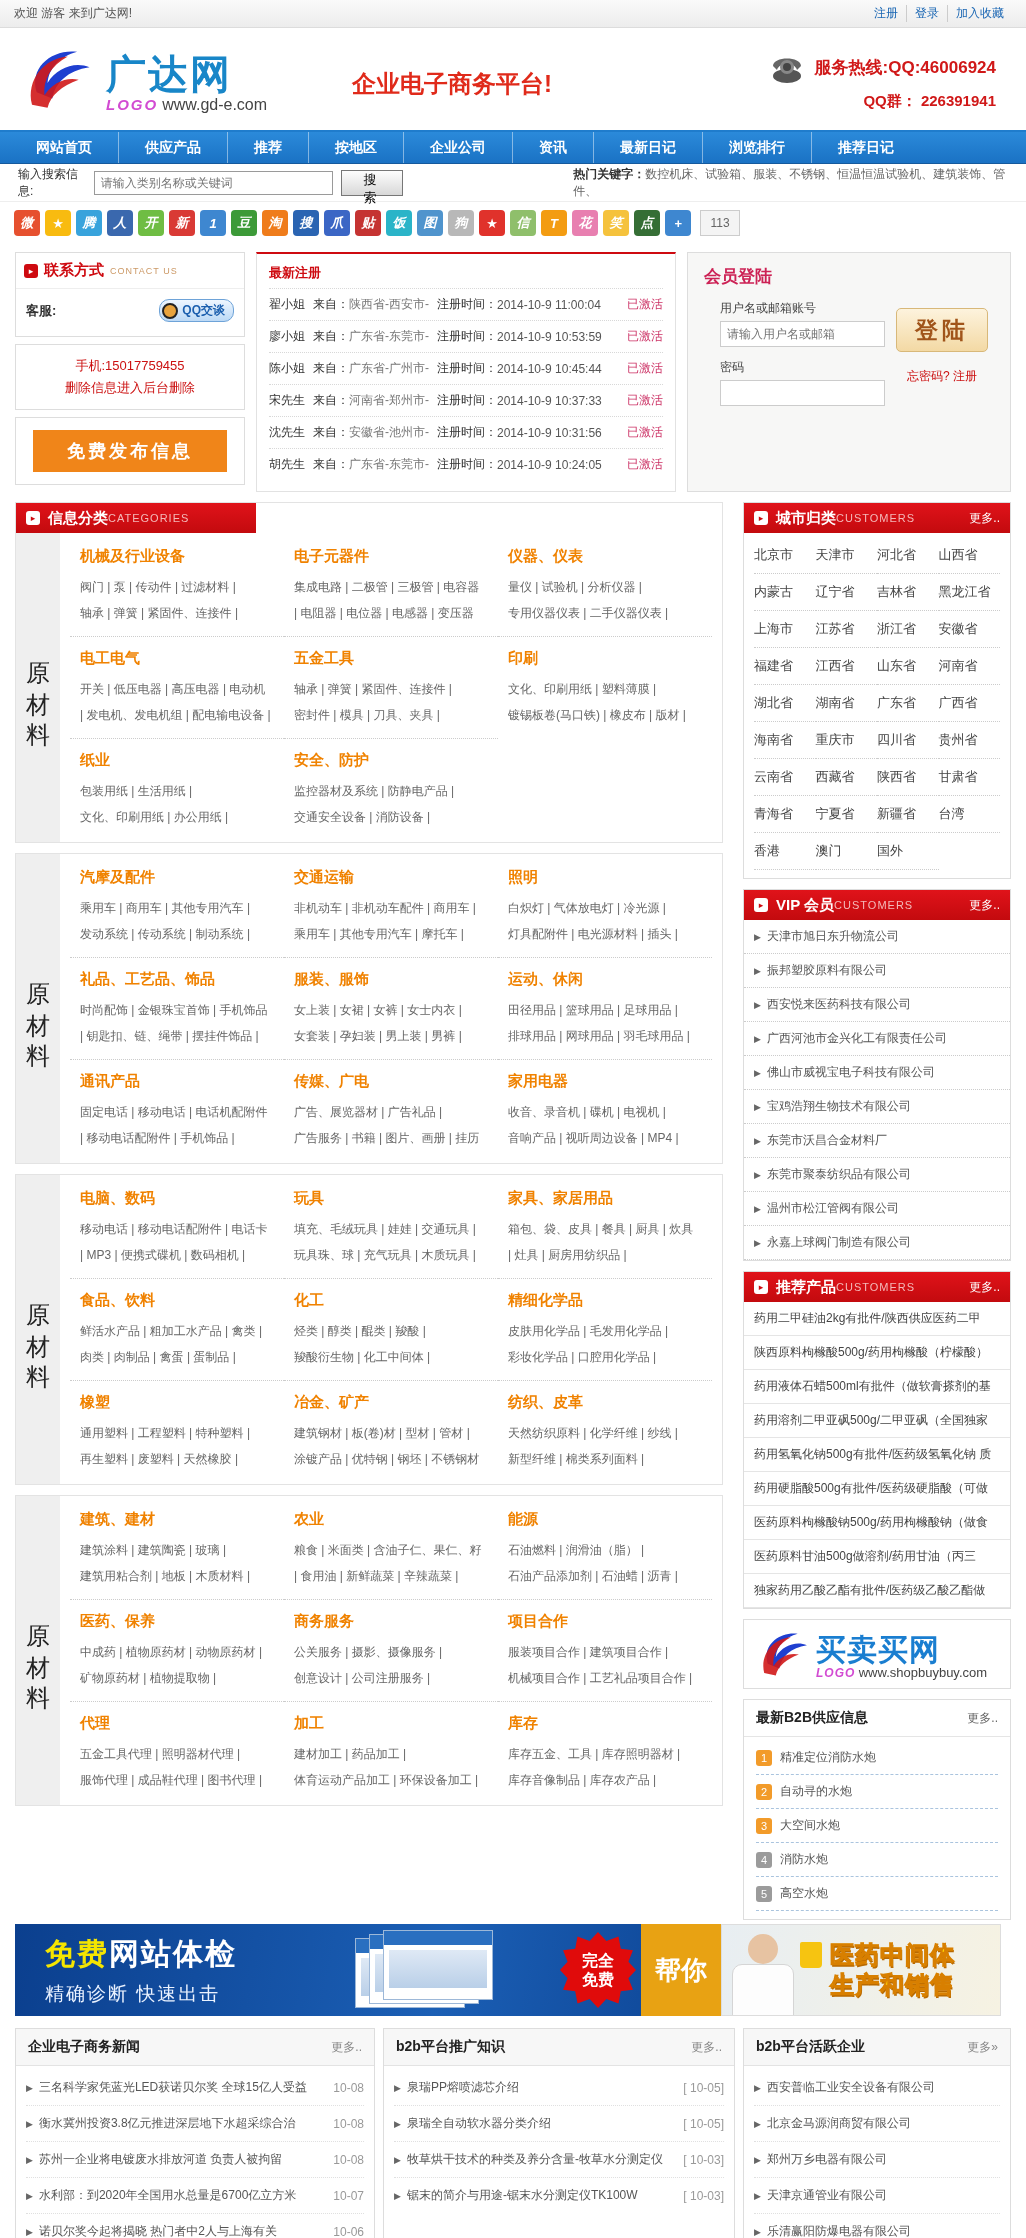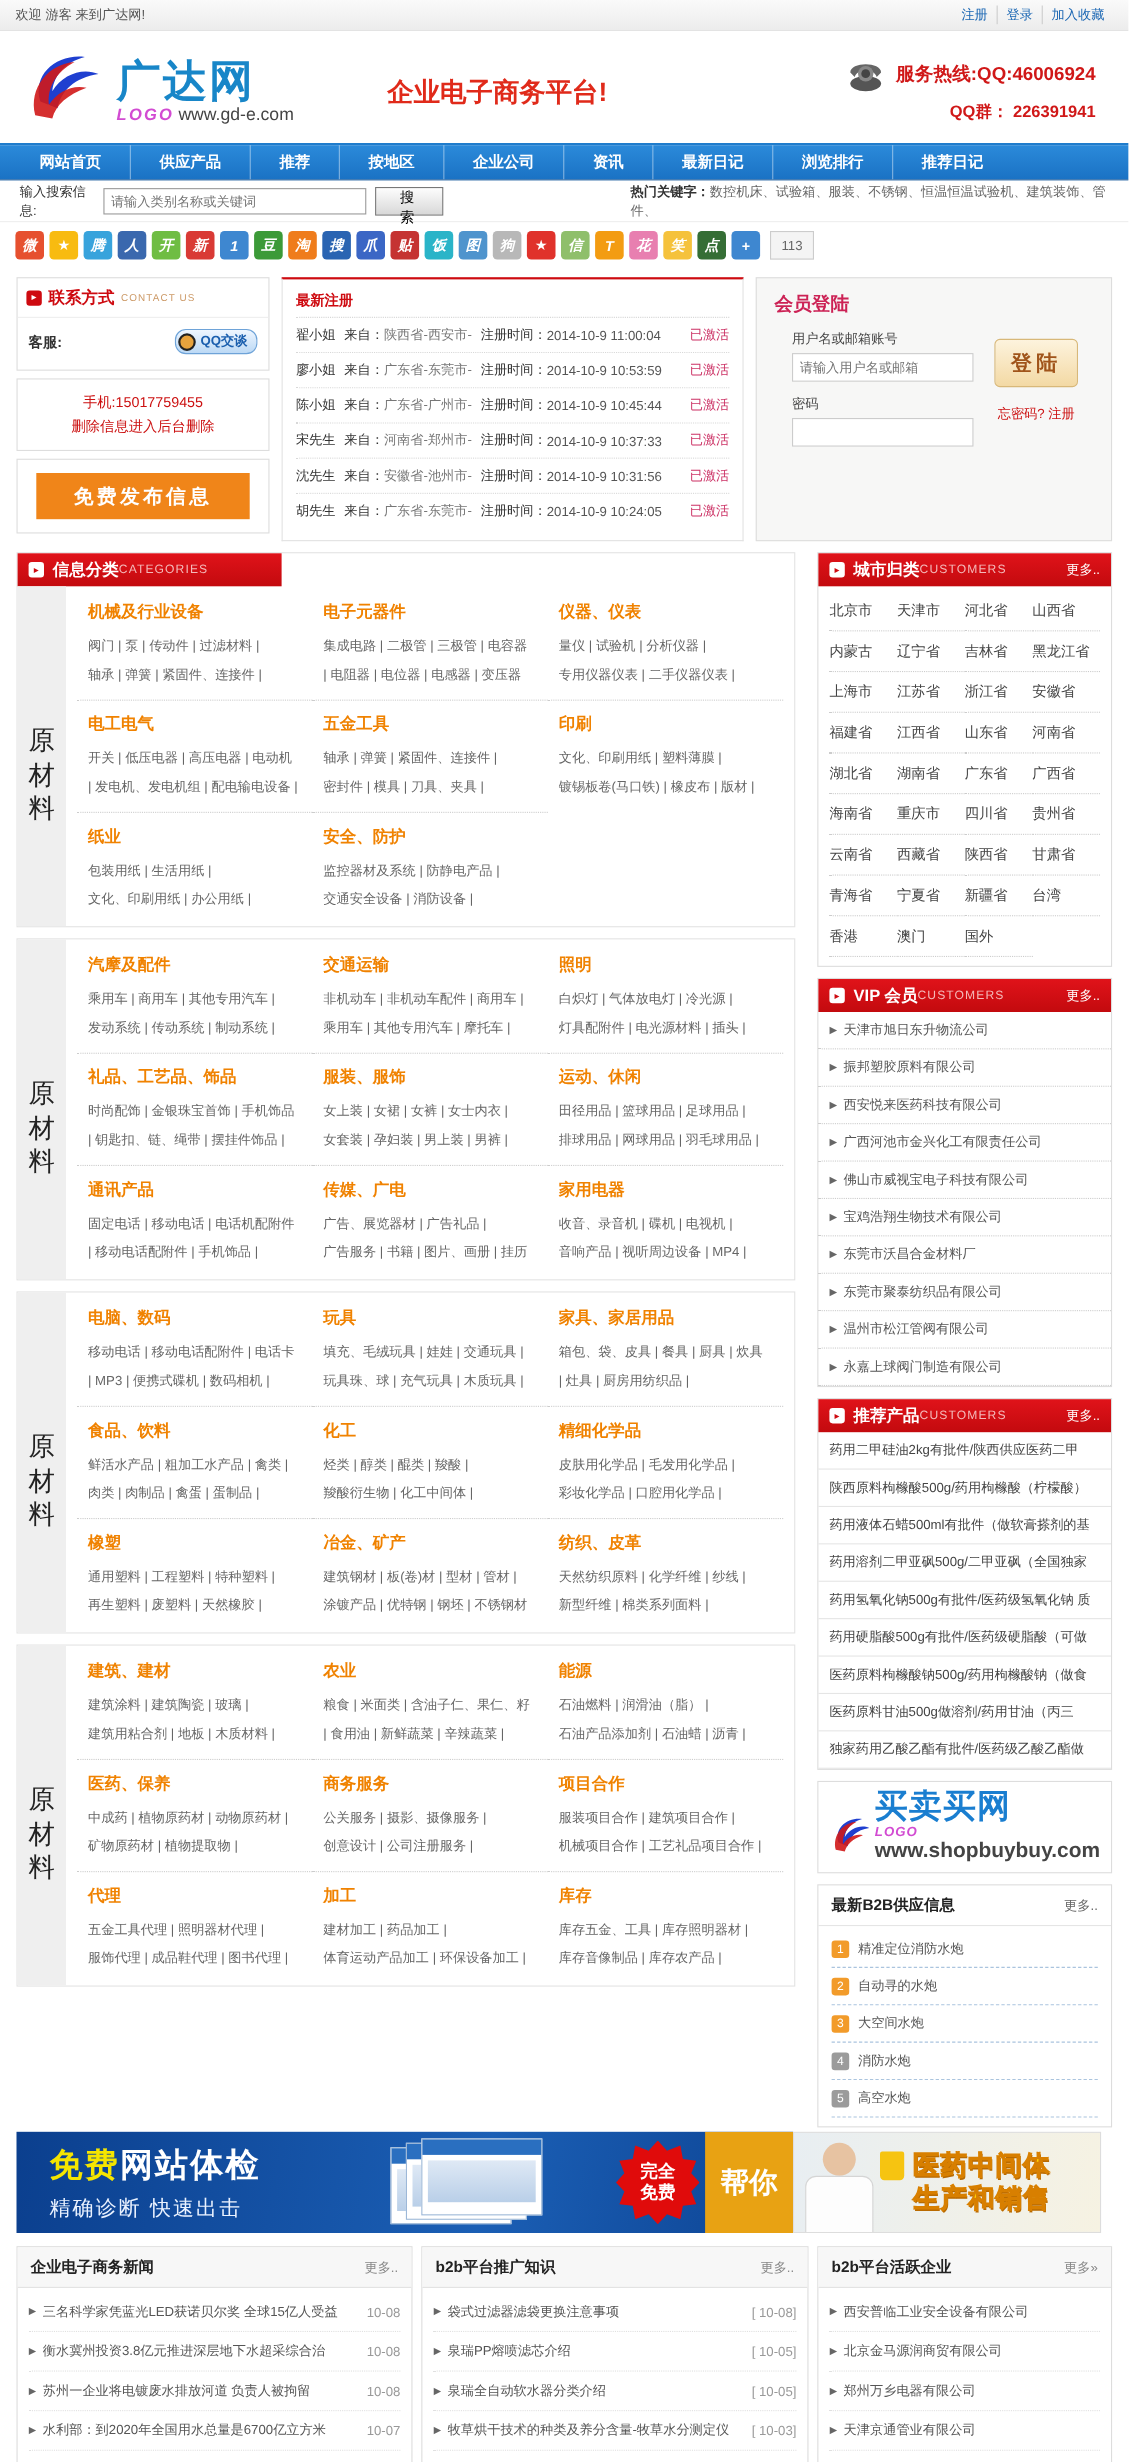--- a/index.html
+++ b/index.html
@@ -70,21 +70,21 @@
 .reg-time { color:#555; }
 .reg-status { color:#cc3366; margin-left:auto; }
 
 .login-box { width:324px; background:#f7f7f6; border:1px solid #ddd; padding:10px 16px; }
 .login-title { color:#cc2255; font-size:17px; font-weight:bold; margin:2px 0 8px; }
 .login-grid { display:flex; }
 .login-fields { width:170px;margin-left:16px; }
 .login-label { color:#444; margin:4px 0 4px; }
 .login-input { width:165px; height:26px; border:1px solid #ccc; background:#fff; padding:0 6px; font-size:12px; color:#aaa; margin-bottom:8px; }
 .login-side { flex:1; display:flex; flex-direction:column; align-items:center; padding-top:12px; }
-.login-btn { width:76px; height:44px; background:linear-gradient(#fdf3dd,#f3d9a4); border:1px solid #d8b879; border-radius:5px; color:#a0541a; font-size:19px; font-weight:bold; letter-spacing:4px; cursor:pointer; }
+.login-btn { width:92px; height:44px; background:linear-gradient(#fdf3dd,#f3d9a4); border:1px solid #d8b879; border-radius:5px; color:#a0541a; font-size:23px; font-weight:bold; letter-spacing:4px; cursor:pointer; }
 .login-links { margin-top:16px; color:#cc1111; }
 .login-links a { color:#cc1111; }
 
 
 .main { display:flex; margin:0 15px; gap:20px; align-items:flex-start; }
 .cat-col { width:708px; }
 .side-col { width:268px; }
 
 .cat-block { border:1px solid #e3e3e3; margin-bottom:10px; }
 .redbar { height:30px; background:linear-gradient(#e0131a,#c30a0e); display:flex; align-items:center; padding:0 10px; }
@@ -108,21 +108,21 @@
 .city { width:25%; padding:9px 0; border-bottom:1px dotted #ccc; color:#444; font-size:13px; }
 .vip-list .item, .prod-list .item { display:flex; align-items:center; padding:8px 10px; color:#555; white-space:nowrap; overflow:hidden; }
 .vip-list .item { border-bottom:1px dotted #ccc; }
 .prod-list .item { border-bottom:1px solid #e5e5e5; color:#444; }
 .arr { color:#666; font-size:9px; margin-right:6px; }
 .arr::before { content:"▶"; }
 
 .sbb-box { border:1px solid #ddd; padding:8px 10px; display:flex; align-items:flex-end; margin-bottom:10px; }
 .sbb-box svg { width:62px; height:52px; }
 .sbb-text .cn { color:#1a7ed0; font-size:30px; font-weight:bold; letter-spacing:1px; line-height:30px; }
-.sbb-text .url { color:#444; font-size:19px; font-weight:bold; }
+.sbb-text .url { color:#444; font-size:13px; font-weight:normal; }
 .sbb-badge { color:#d24bd2; font-style:italic; font-weight:bold; font-size:12px; letter-spacing:1px; }
 
 .b2b-box { border:1px solid #ddd; }
 .b2b-head { display:flex; align-items:center; justify-content:space-between; padding:9px 12px; border-bottom:1px solid #e5e5e5; }
 .b2b-title { font-size:14px; font-weight:bold; color:#222; }
 .b2b-more { color:#666; }
 .b2b-list { padding:4px 12px 8px; }
 .b2b-item { display:flex; align-items:center; padding:8px 0; border-bottom:1px dashed #aac4de; }
 .b2b-num { width:16px; height:16px; color:#fff; font-size:11px; display:flex; align-items:center; justify-content:center; border-radius:3px; margin-right:8px; }
 .b2b-txt { color:#555; }
@@ -918,25 +918,20 @@
 
       </div>
   </div>
   <div class="news-box w2">
     <div class="news-head">
       <span class="news-title">b2b平台推广知识</span>
       <a class="news-more">更多..</a>
     </div>
     <div class="news-list">
 
-        <div class="news-item">
-          <span class="arr"></span>
-          <a class="news-txt">袋式过滤器滤袋更换注意事项</a>
-          <span class="news-date">[ 10-08]</span>
-        </div>
 
         <div class="news-item">
           <span class="arr"></span>
           <a class="news-txt">泉瑞PP熔喷滤芯介绍</a>
           <span class="news-date">[ 10-05]</span>
         </div>
 
         <div class="news-item">
           <span class="arr"></span>
           <a class="news-txt">泉瑞全自动软水器分类介绍</a>

